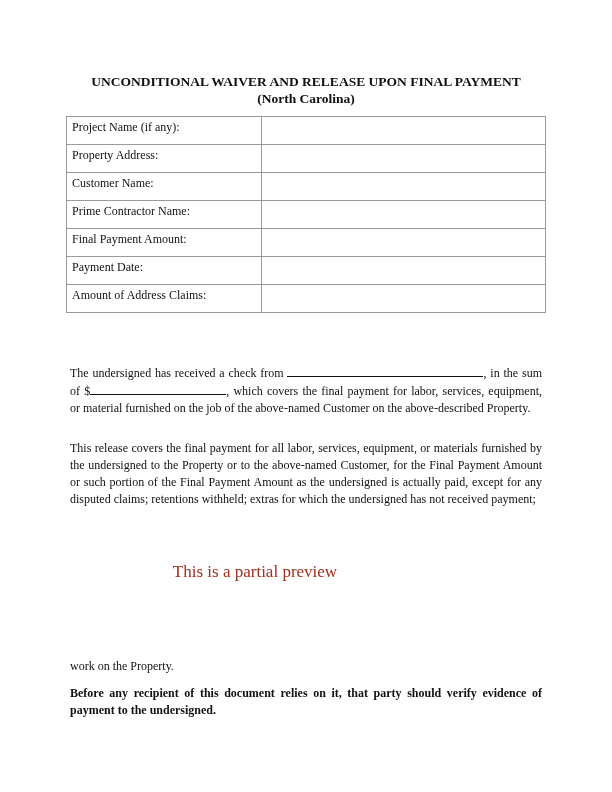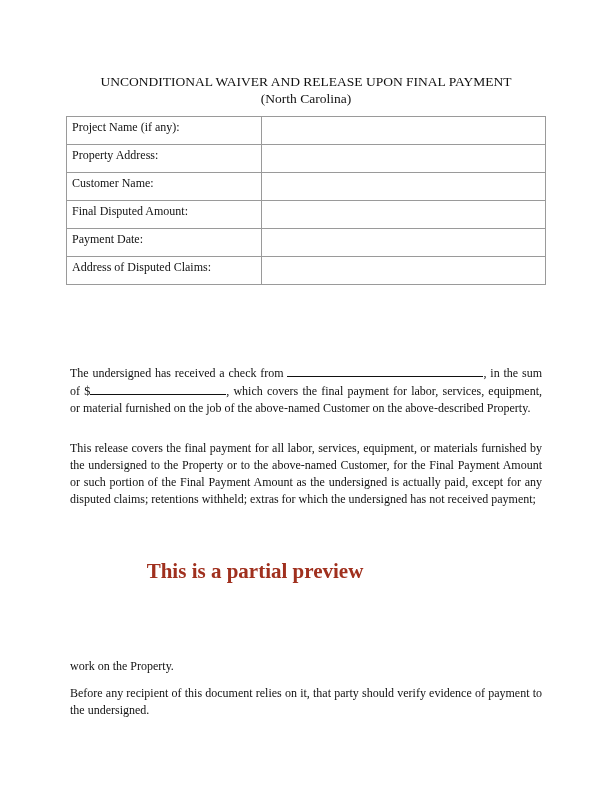--- a/index.html
+++ b/index.html
@@ -1,34 +1,34 @@
 <!DOCTYPE html>
 <html><head>
 <meta charset="utf-8">
 <style>
   html, body { margin: 0; padding: 0; background: #ffffff; }
   body { width: 612px; height: 792px; position: relative; overflow: hidden;
          font-family: "Liberation Serif", serif; color: #111; }
   .title { position: absolute; left: 0; width: 612px; text-align: center;
-           font-weight: normal; font-size: 13.5px; line-height: 17px; }
+           font-weight: bold; font-size: 13.5px; line-height: 17px; }
   .t1 { top: 73px; }
   .t2 { top: 90px; }
   table.info { position: absolute; left: 66px; top: 116px; width: 480px;
                border-collapse: collapse; font-size: 12px; }
   table.info td { border: 1px solid #9a9a9a; height: 28px; padding: 0 5px;
                   vertical-align: top; padding-top: 3px; box-sizing: border-box; }
   table.info td.label { width: 195px; }
   .para { position: absolute; left: 70px; width: 472px; font-size: 12px;
           line-height: 17px; text-align: justify; }
   .p1 { top: 364px; }
   .p2 { top: 440px; }
   .p3 { top: 658px; }
-  .p4 { top: 685px; }
+  .p4 { top: 685px; font-weight: bold; }
   .preview { position: absolute; left: 0; width: 510px; top: 560px; text-align: center;
-             color: #a0301e; font-weight: bold; font-size: 21px; line-height: 23px; }
+             color: #a0301e; font-weight: normal; font-size: 17px; line-height: 23px; }
   .blank { display: inline-block; border-bottom: 1px solid #111; height: 12px; vertical-align: baseline; }
 </style>
 </head>
 <body>
 
 <div class="title t1">UNCONDITIONAL WAIVER AND RELEASE UPON FINAL PAYMENT</div>
 <div class="title t2">(North Carolina)</div>
 
 <table class="info">
   <tbody>
@@ -38,29 +38,33 @@
       </tr>
   <tr>
         <td class="label">Property Address:</td>
         <td></td>
       </tr>
   <tr>
         <td class="label">Customer Name:</td>
         <td></td>
       </tr>
   <tr>
-        <td class="label">Final Disputed Amount:</td>
+        <td class="label">Prime Contractor Name:</td>
+        <td></td>
+      </tr>
+  <tr>
+        <td class="label">Final Payment Amount:</td>
         <td></td>
       </tr>
   <tr>
         <td class="label">Payment Date:</td>
         <td></td>
       </tr>
   <tr>
-        <td class="label">Address of Disputed Claims:</td>
+        <td class="label">Amount of Address Claims:</td>
         <td></td>
       </tr>
 </tbody>
   </table>
 
 <div class="para p1"><span>The undersigned has received a check from</span> <span class="blank" style="width:196px"></span><span>, in the sum of $</span><span class="blank" style="width:136px"></span><span>, which covers the final payment for labor, services, equipment, or material furnished on the job of the above-named Customer on the above-described Property.</span></div>
 
 <div class="para p2">This release covers the final payment for all labor, services, equipment, or materials furnished by the undersigned to the Property or to the above-named Customer, for the Final Payment Amount or such portion of the Final Payment Amount as the undersigned is actually paid, except for any disputed claims; retentions withheld; extras for which the undersigned has not received payment;</div>
 
 <div class="preview">

